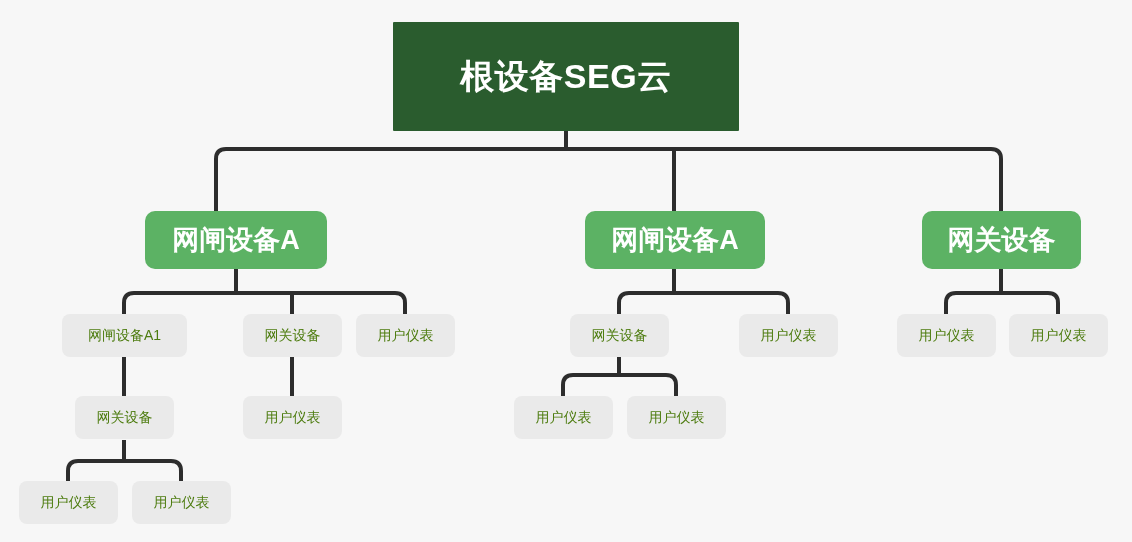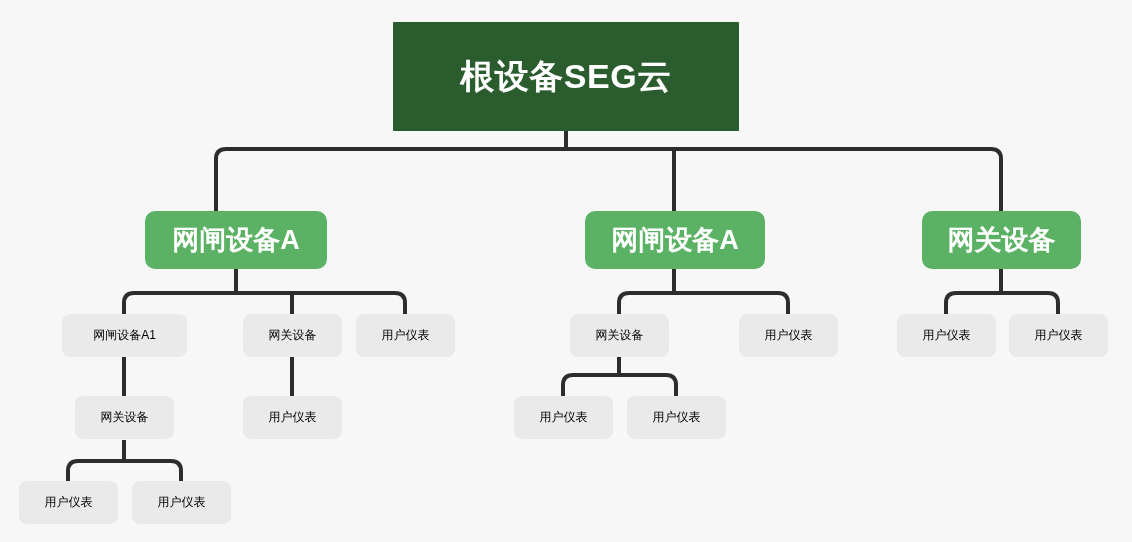--- a/index.html
+++ b/index.html
@@ -46,23 +46,23 @@
   }
   .node-l2 {
     background: #5cb264;
     color: #ffffff;
     font-weight: bold;
     font-size: 27px;
     border-radius: 10px;
   }
   .node-leaf {
     background: #eaeaea;
-    color: #000000;
+    color: #4d7c0f;
     font-weight: normal;
-    font-size: 12px;
+    font-size: 14px;
     border-radius: 8px;
   }
 </style>
 </head>
 <body>
 
 <div id="canvas">
 
   <svg id="edges" viewBox="0 0 1132 542" xmlns="http://www.w3.org/2000/svg">
     <g fill="none" stroke="#2d2d2d" stroke-width="4" stroke-linecap="butt">

